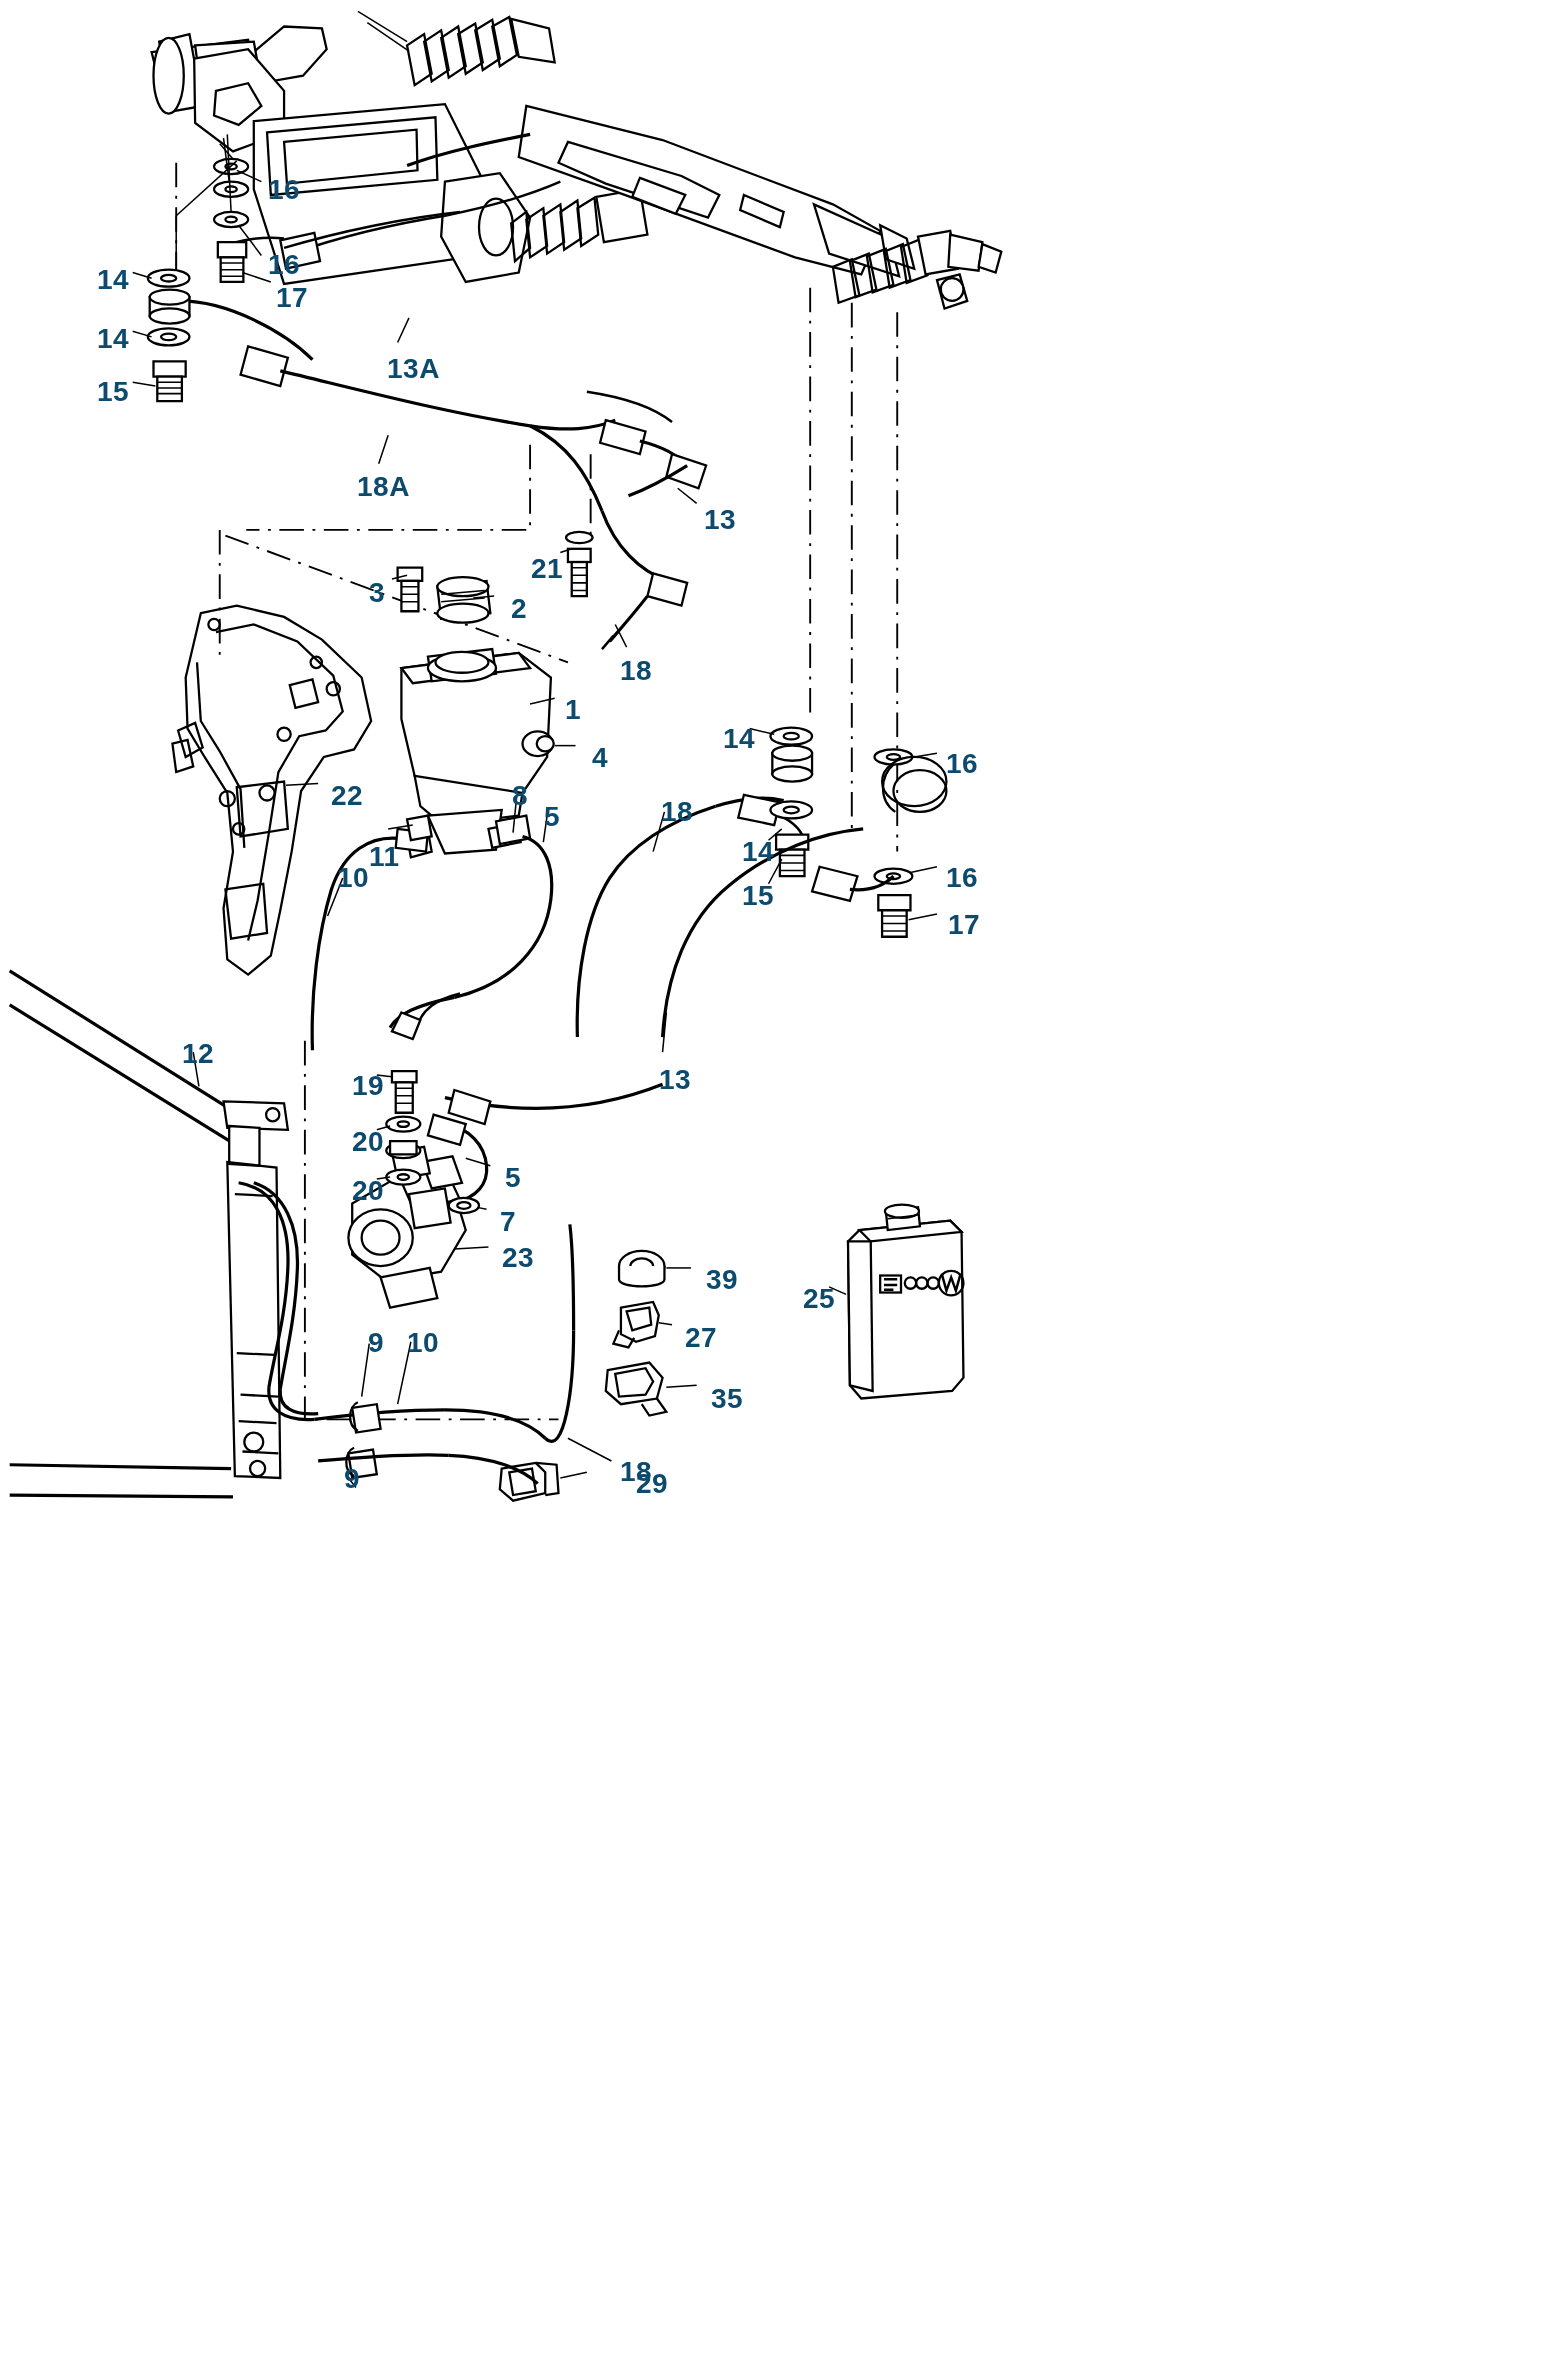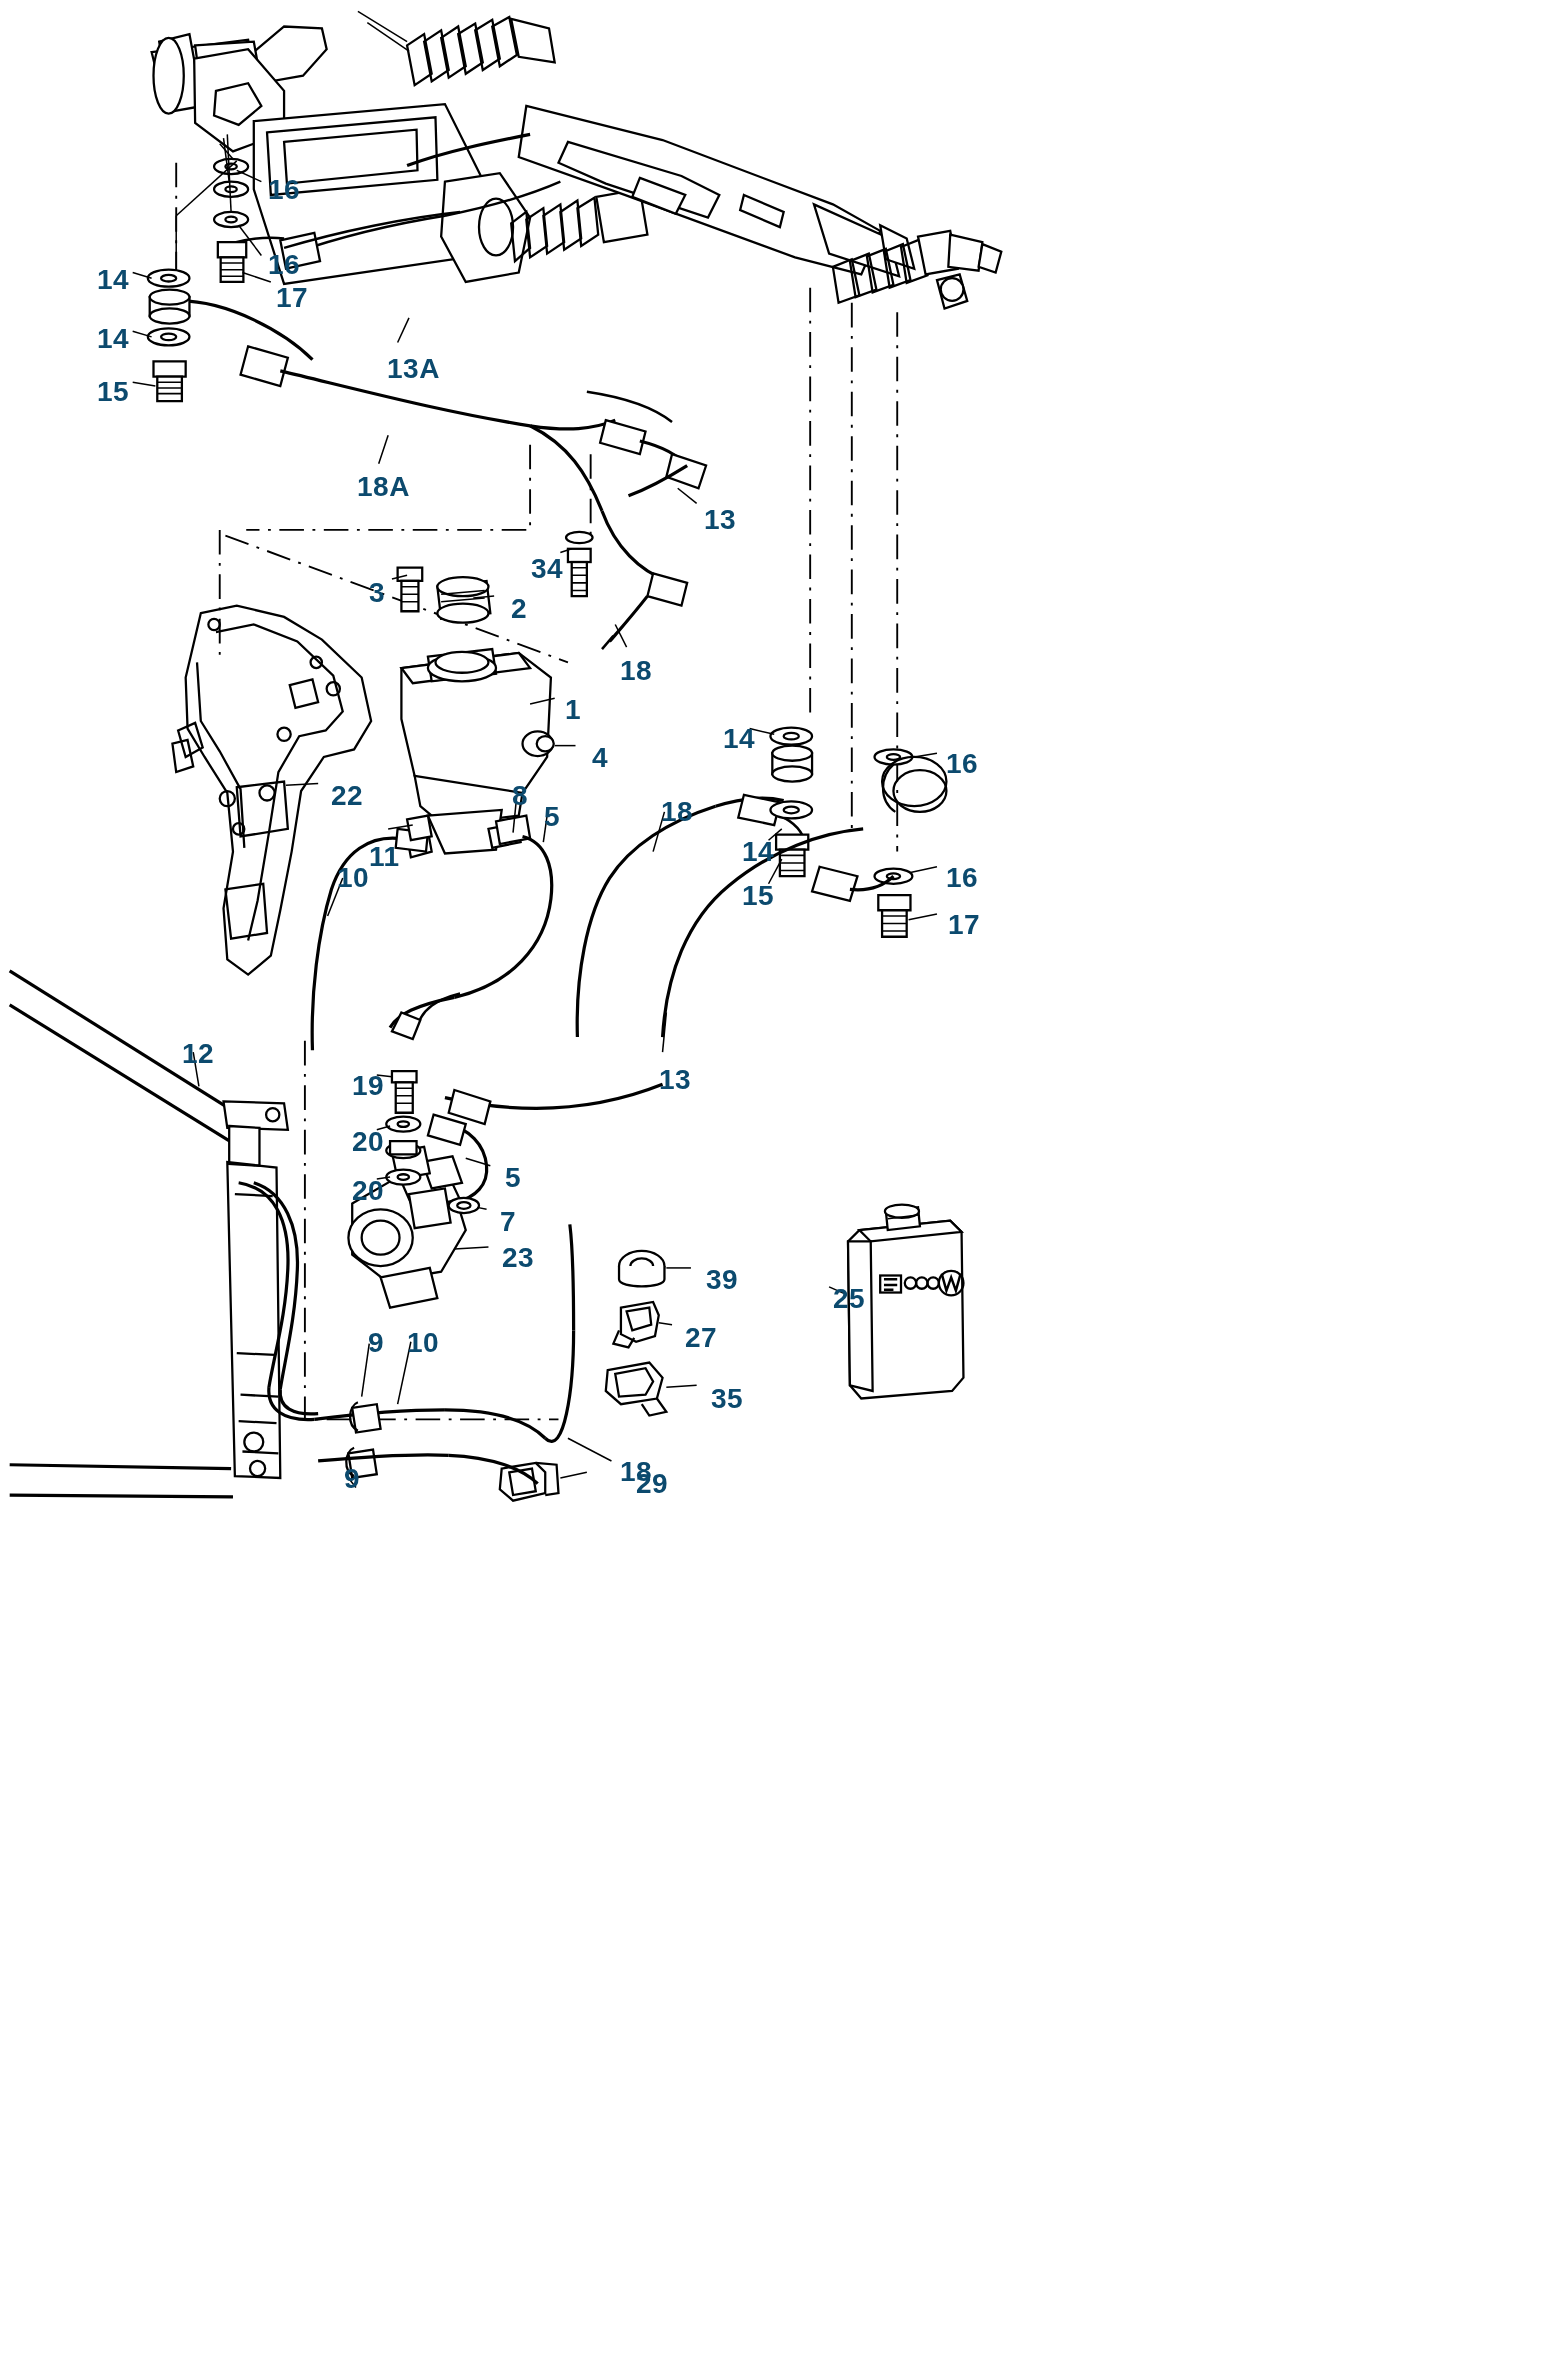--- a/index.html
+++ b/index.html
@@ -444,21 +444,21 @@
 
   <div class="callout" style="left:268px; top:176px;">16</div>
   <div class="callout" style="left:268px; top:251px;">16</div>
   <div class="callout" style="left:276px; top:284px;">17</div>
   <div class="callout" style="left:97px; top:266px;">14</div>
   <div class="callout" style="left:97px; top:325px;">14</div>
   <div class="callout" style="left:97px; top:378px;">15</div>
   <div class="callout" style="left:378px; top:355px;margin-left:9px;">13A</div>
   <div class="callout" style="left:357px; top:473px;">18A</div>
   <div class="callout" style="left:704px; top:506px;">13</div>
-  <div class="callout" style="left:531px; top:555px;">34</div>
+  <div class="callout" style="left:531px; top:555px;">21</div>
   <div class="callout" style="left:369px; top:579px;">3</div>
   <div class="callout" style="left:511px; top:595px;">2</div>
   <div class="callout" style="left:620px; top:657px;">18</div>
   <div class="callout" style="left:565px; top:696px;">1</div>
   <div class="callout" style="left:592px; top:744px;">4</div>
   <div class="callout" style="left:723px; top:725px;">14</div>
   <div class="callout" style="left:946px; top:750px;">16</div>
   <div class="callout" style="left:331px; top:782px;">22</div>
   <div class="callout" style="left:512px; top:782px;">8</div>
   <div class="callout" style="left:544px; top:803px;">5</div>
@@ -471,21 +471,21 @@
   <div class="callout" style="left:948px; top:911px;">17</div>
   <div class="callout" style="left:182px; top:1040px;">12</div>
   <div class="callout" style="left:659px; top:1066px;">13</div>
   <div class="callout" style="left:352px; top:1072px;">19</div>
   <div class="callout" style="left:352px; top:1128px;">20</div>
   <div class="callout" style="left:505px; top:1164px;">5</div>
   <div class="callout" style="left:352px; top:1177px;">20</div>
   <div class="callout" style="left:500px; top:1208px;">7</div>
   <div class="callout" style="left:502px; top:1244px;">23</div>
   <div class="callout" style="left:706px; top:1266px;">39</div>
-  <div class="callout" style="left:803px; top:1285px;margin-left:30px;">25</div>
+  <div class="callout" style="left:803px; top:1285px;">25</div>
   <div class="callout" style="left:685px; top:1324px;text-align:right;">27</div>
   <div class="callout" style="left:368px; top:1329px;">9</div>
   <div class="callout" style="left:407px; top:1329px;">10</div>
   <div class="callout" style="left:711px; top:1385px;">35</div>
   <div class="callout" style="left:620px; top:1458px;">18</div>
   <div class="callout" style="left:344px; top:1465px;">9</div>
   <div class="callout" style="left:601px; top:1470px;margin-left:35px;">29</div>
 
 </div>
 

